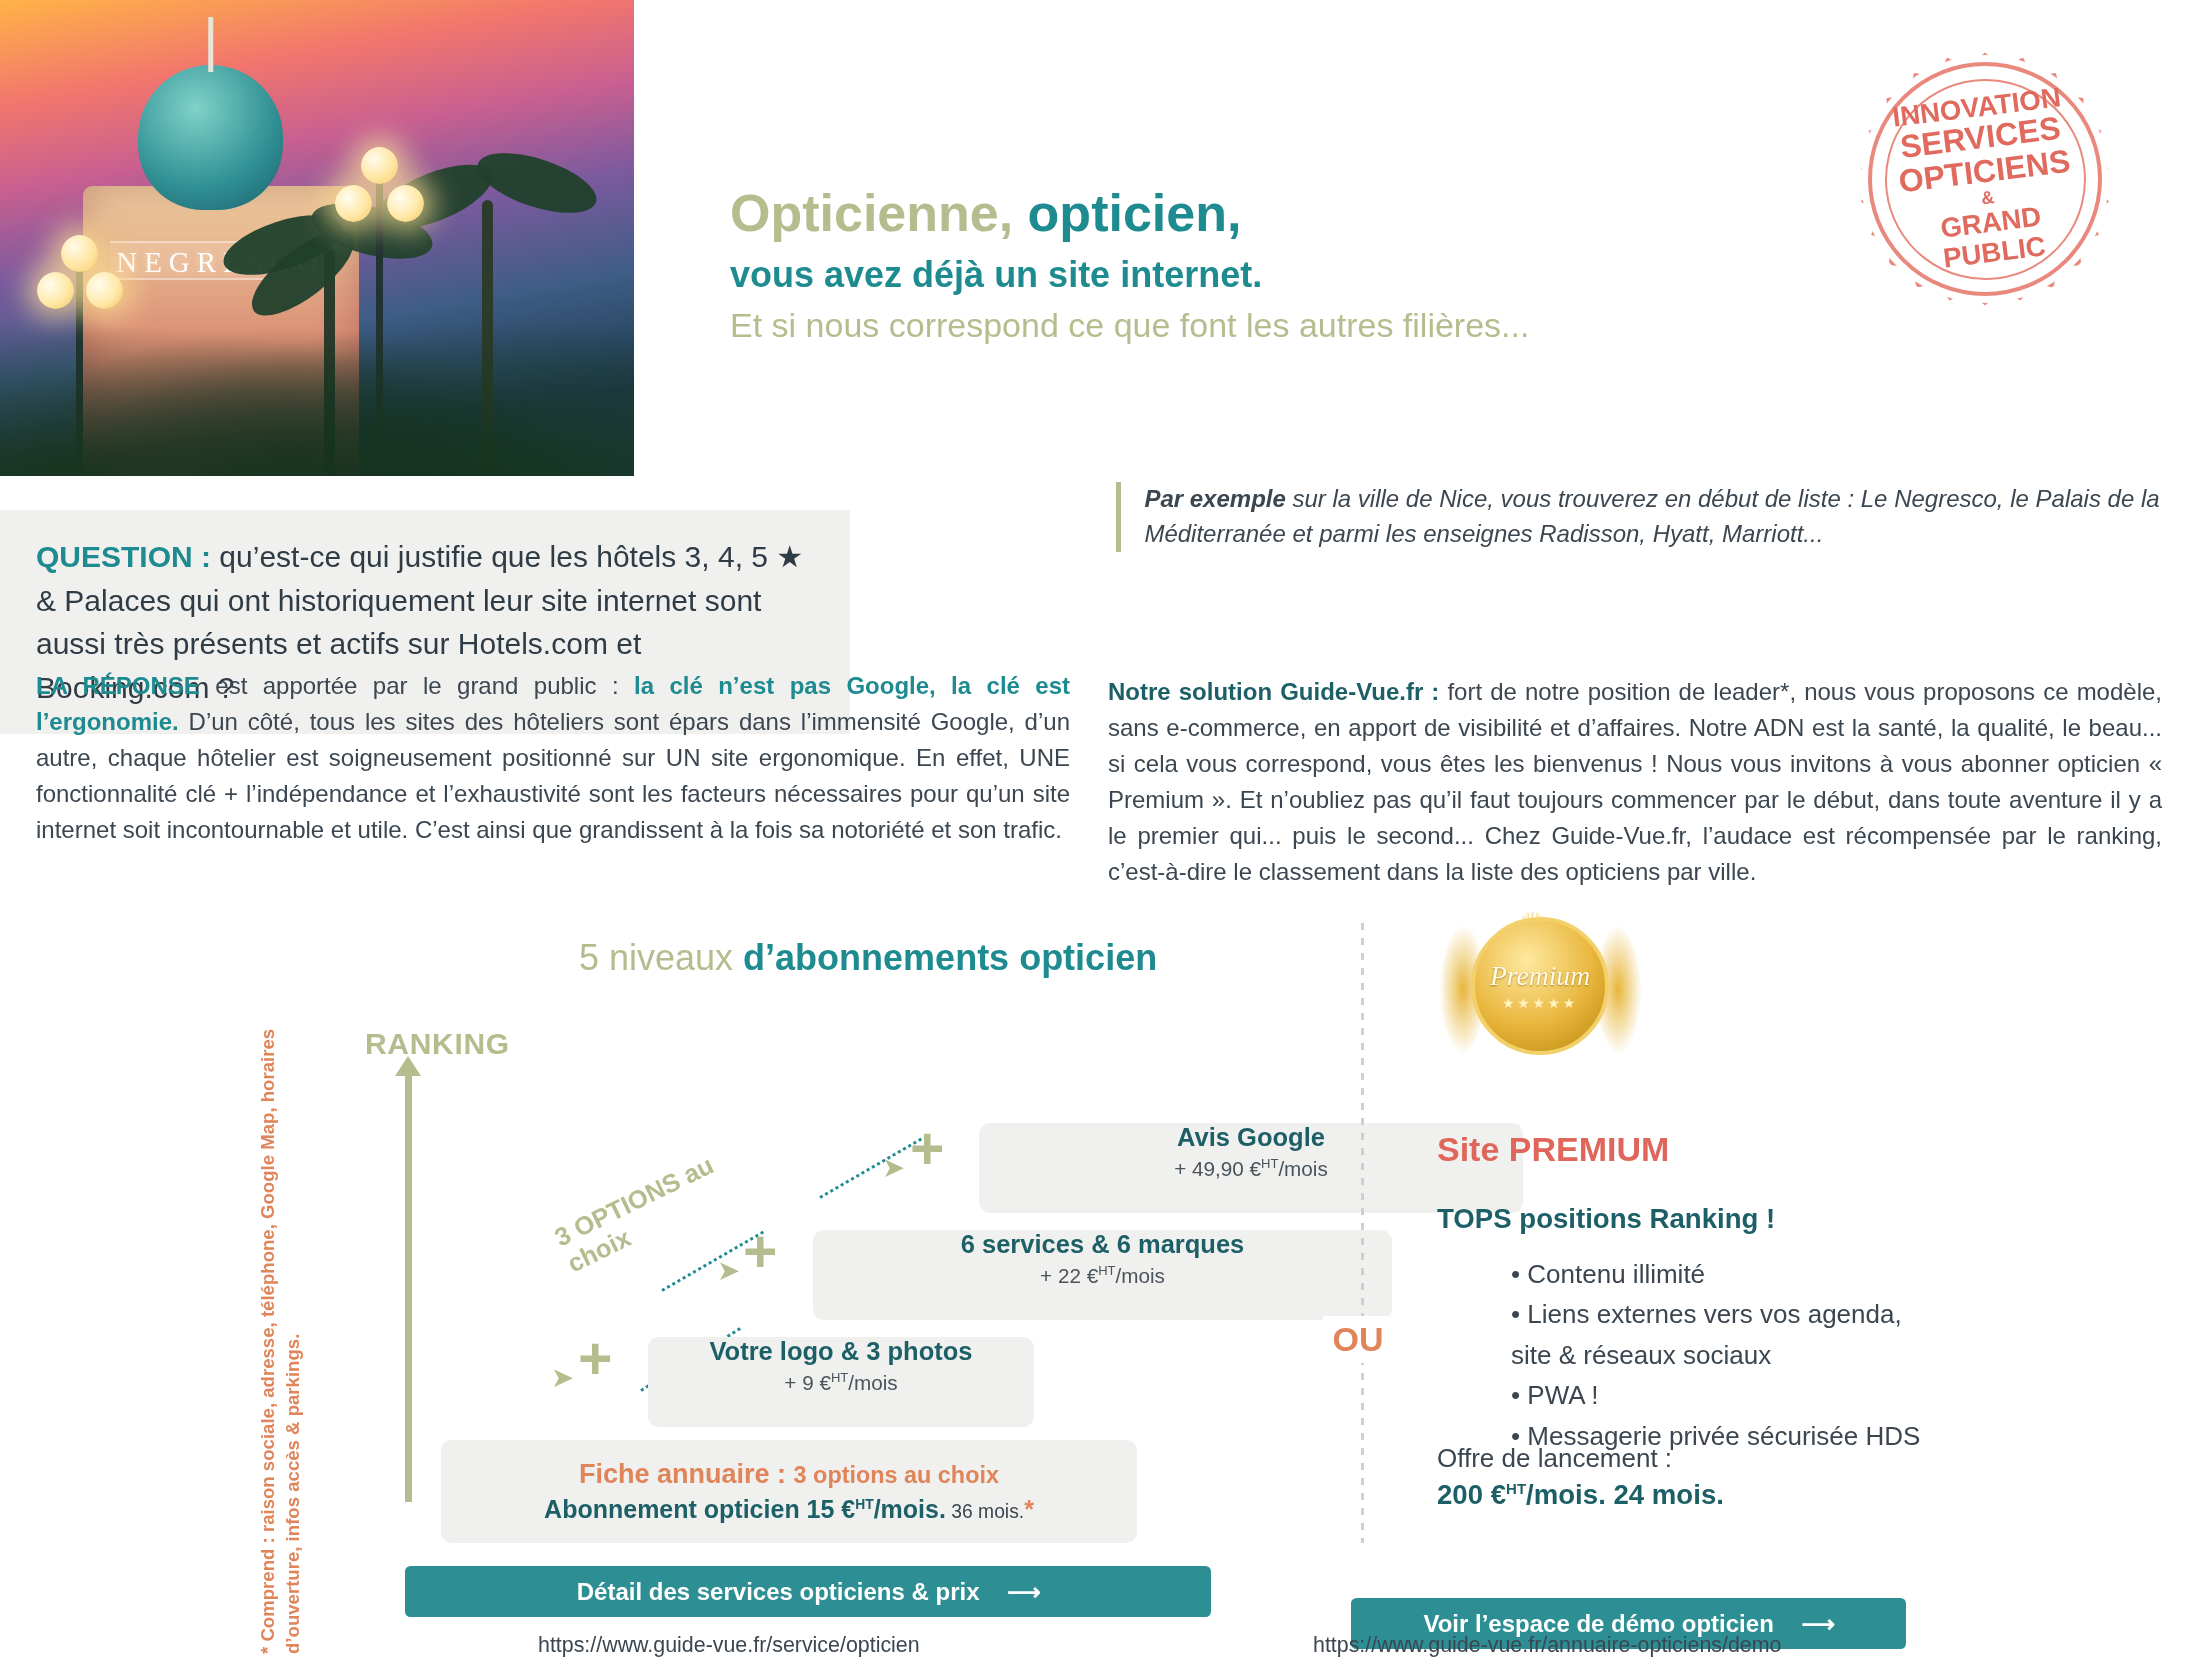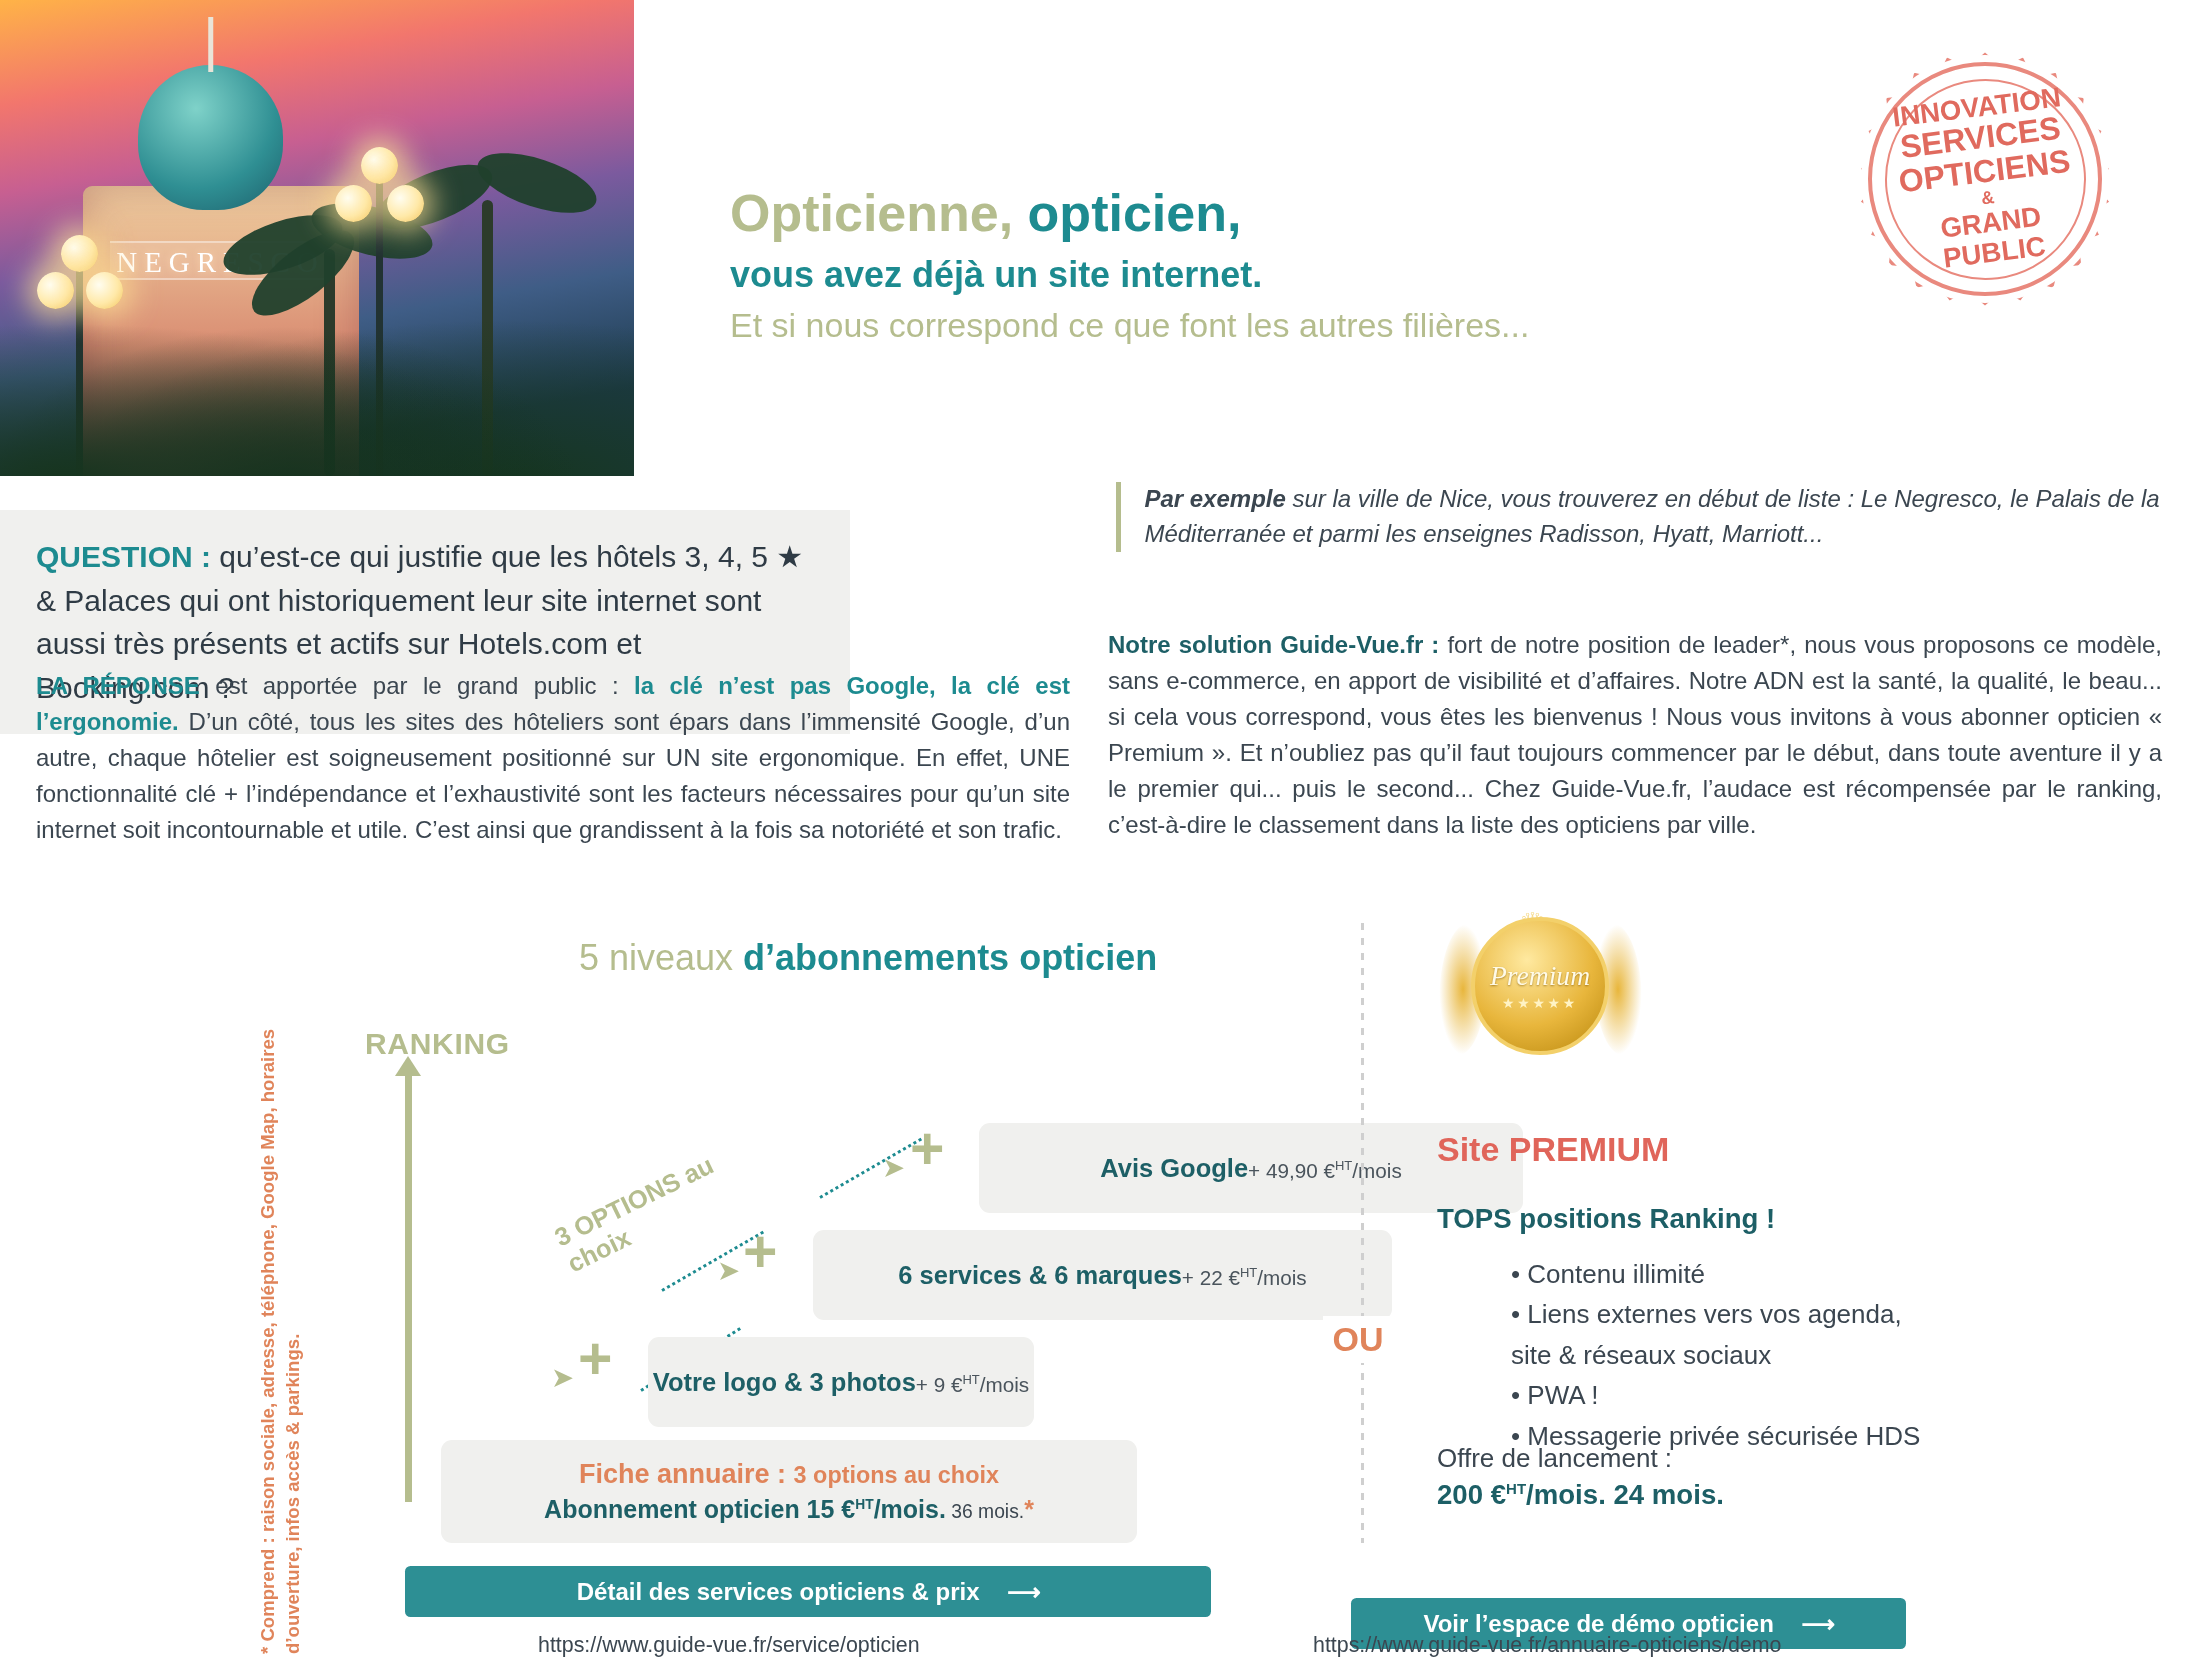--- a/index.html
+++ b/index.html
@@ -122,21 +122,21 @@
   
   .exemple {
     position:absolute; left:1116px; top:482px; width:1048px;
     padding-left:23.4px; border-left:5.5px solid #b5bd8e;
     font-style:italic; font-size:24px; line-height:1.45; color:#3b4650;
   }
   .exemple b{font-style:italic;}
 
   
   .solution {
-    position:absolute; left:1108px; top:627px; width:1054px;
+    position:absolute; left:1108px; top:674px; width:1054px;
     font-size:24px; line-height:1.5; text-align:justify; color:#3b4650;
   }
   .solution .lead{font-weight:bold; color:#1d5f66;}
 
   
   .levels-title {
     position:absolute; left:579px; top:937px; font-size:36px;
   }
   .levels-title .a{color:#b5bd8e;}
   .levels-title .b{color:#1d8b90; font-weight:bold;}
@@ -157,21 +157,21 @@
     position:absolute; left:405px; top:1075px; width:6.9px; height:427px; background:#b5bd8e;
   }
   .axis:before{
     content:""; position:absolute; left:-10.3px; top:-19.3px;
     border-left:13.8px solid transparent; border-right:13.8px solid transparent; border-bottom:20.7px solid #b5bd8e;
   }
 
   
   .card {
     position:absolute; background:#f0f0ee; border-radius:11px;
-    display:flex; flex-direction:row; align-items:center; justify-content:center;
+    display:flex; flex-direction:column; align-items:center; 
   }
   .card .t { font-size:25.5px; font-weight:bold; color:#1d5f66; }
   .card .p { font-size:20.7px; color:#4a545c; margin-top:4.1px; }
   .card .p sup{font-size:13px;}
 
   .plus { position:absolute; color:#b5bd8e; font-size:59px; font-weight:bold; line-height:1; }
   .arrowlet { position:absolute; color:#b5bd8e; font-size:27.6px; }
 
   .options-label{
     position:absolute; left:551px; top:1172px; width:234px;

